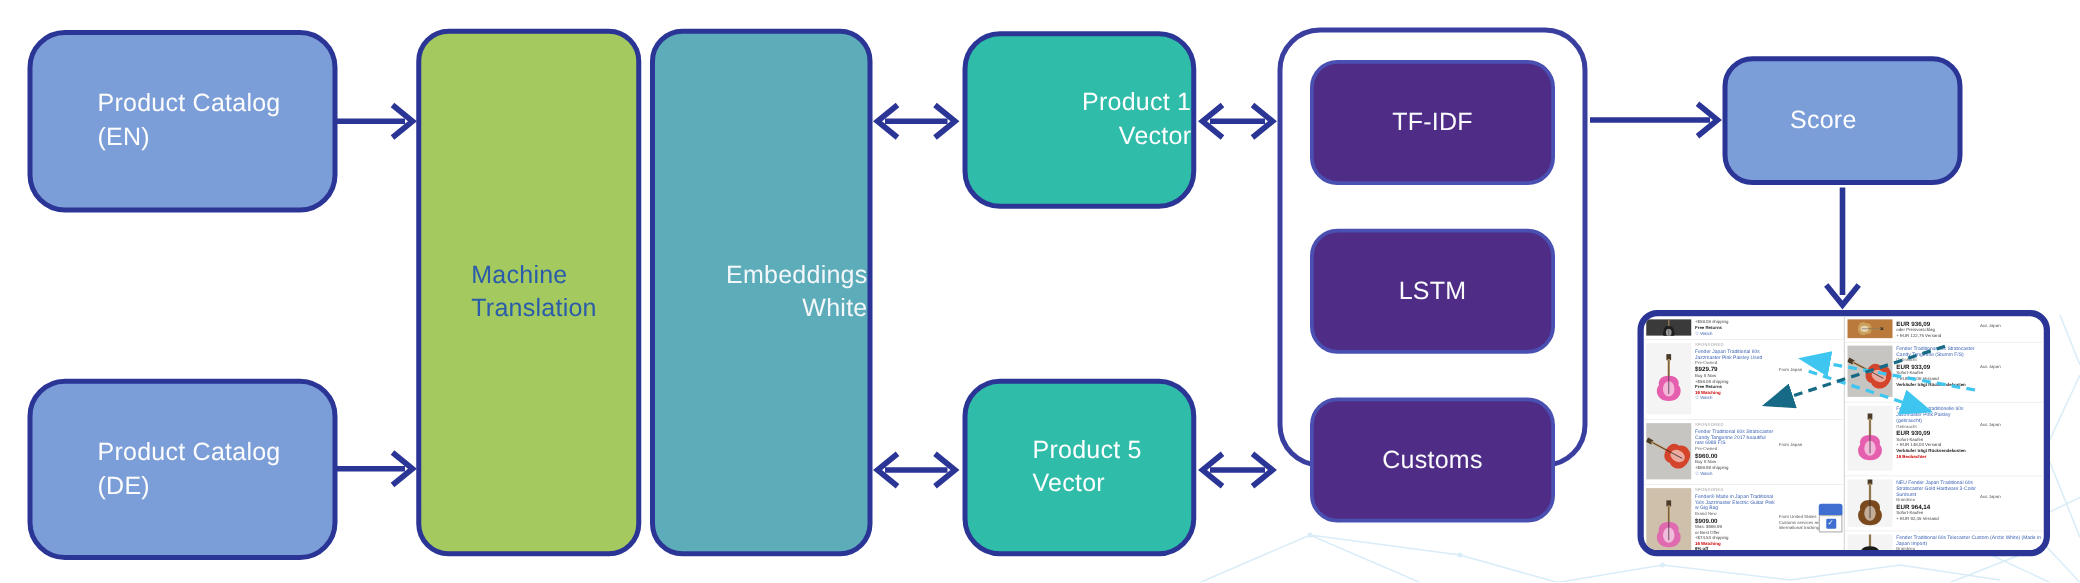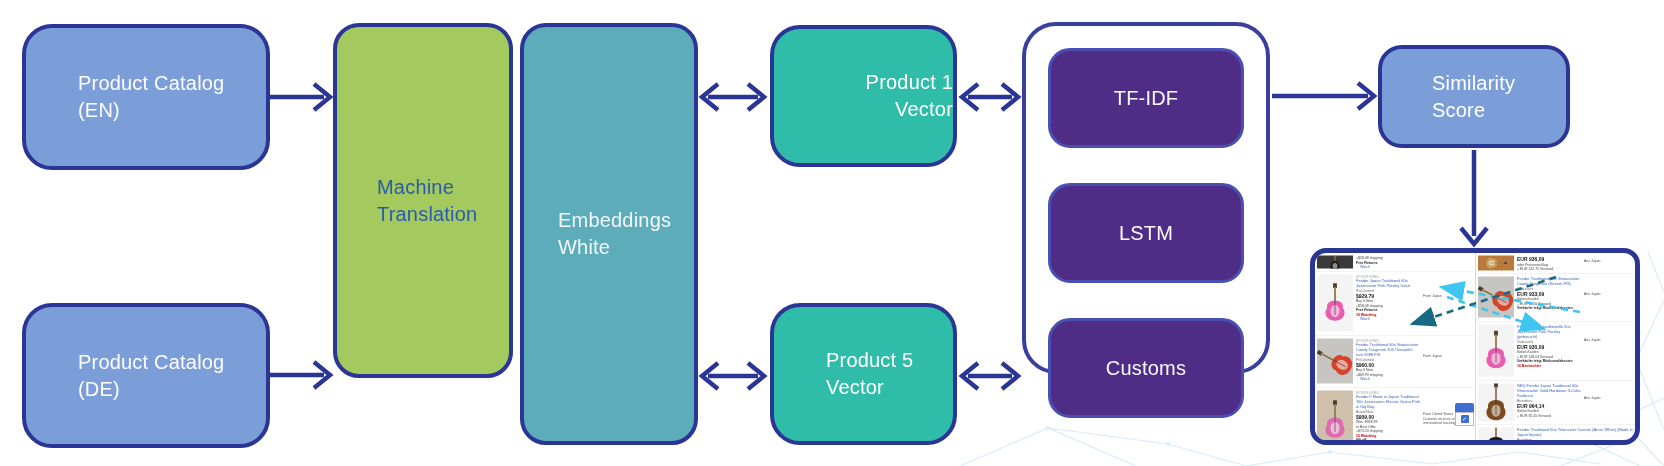--- a/index.html
+++ b/index.html
@@ -12,24 +12,24 @@
 
   
   .node{position:absolute;box-sizing:border-box;border:4px solid #2b3596;display:flex;
         flex-direction:column;justify-content:center;font-size:20px;line-height:27px;
         letter-spacing:.2px;z-index:2;}
   .node span{display:block;}
   #catalog-en{left:22px;top:24px;width:248px;height:146px;background:#7c9ed8;color:#fdfdfd;
               border-radius:30px;padding-left:52px;}
   #catalog-de{left:22px;top:303px;width:248px;height:145px;background:#7c9ed8;color:#fdfdfd;
               border-radius:30px;padding-left:52px;}
-  #machine-translation{left:333px;top:23px;width:180px;height:355px;background:#a3c95f;
+  #machine-translation{left:333px;top:23px;width:180px;height:422px;background:#a3c95f;
               color:#2a5caa;border-radius:26px;padding-left:40px;}
   #embeddings-model{left:520px;top:23px;width:178px;height:422px;background:#5dacba;
-              color:#f4f8fa;border-radius:26px;padding-left:34px;}
+              color:#f4f8fa;border-radius:26px;padding-left:34px;align-items:flex-end;}
   #product1-vector{left:770px;top:25px;width:187px;height:142px;background:#2fbca9;color:#fff;
               border-radius:30px;padding-left:52px;text-align:right;}
   #product2-vector{left:770px;top:303px;width:187px;height:142px;background:#2fbca9;color:#fff;
               border-radius:30px;padding-left:52px;}
   #similarity-score{left:1378px;top:45px;width:192px;height:103px;background:#7c9ed8;color:#fff;
               border-radius:24px;padding-left:50px;}
   #models-container{left:1022px;top:22px;width:248px;height:352px;background:#fff;
               border-color:#3a3f9f;border-radius:34px;padding:0;text-decoration:underline;}
   .model-box{position:absolute;left:22px;width:196px;height:100px;background:#4f2d87;
               border:3px solid #4a50b2;border-radius:22px;color:#fbfbfd;display:flex;
@@ -170,21 +170,20 @@
     </div>
     <div class="model-box" id="model-lstm">
       <span>LSTM</span>
     </div>
     <div class="model-box" id="model-siamese">
       <span>Customs</span>
     </div>
   </div>
 
   <div class="node" id="similarity-score">
-    <span>Similarity</span>
     <span>Score</span>
   </div>
 
   <div id="ebay-shot">
 
     <div class="ecol">
       <div class="einner">
 
         <div class="erow" style="height:38px">
           <div class="thumb tb-dark" style="height:26px">

